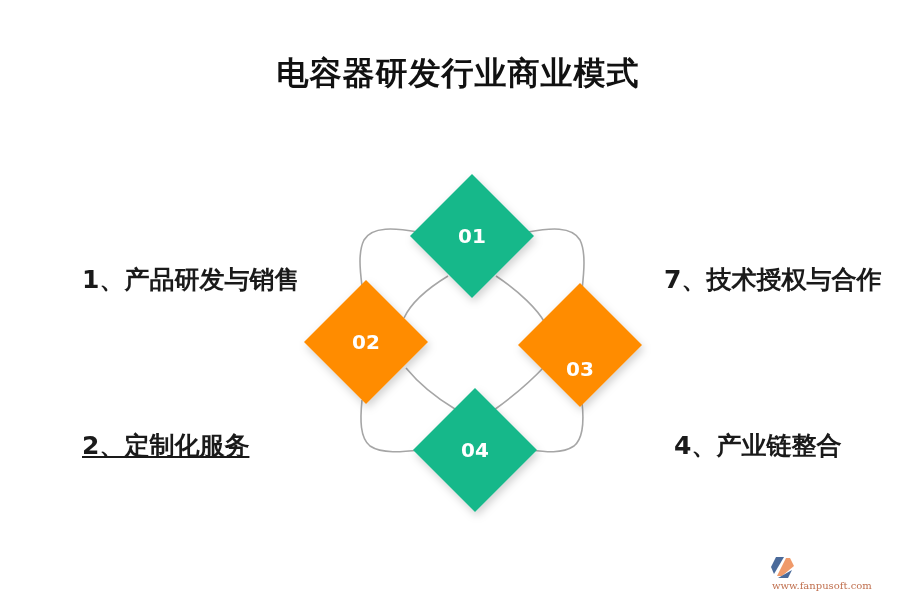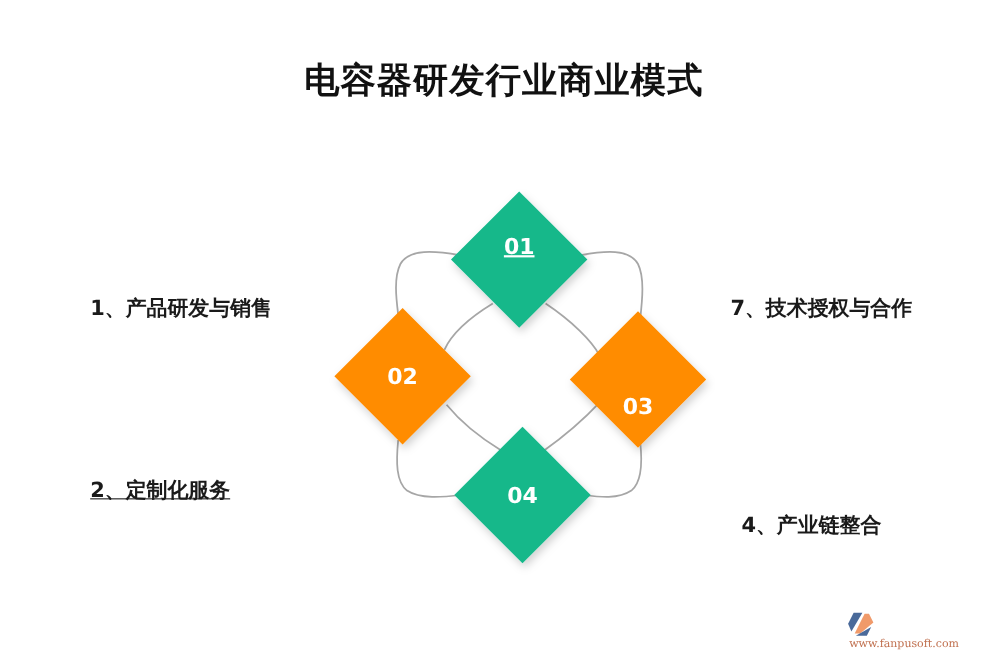--- a/index.html
+++ b/index.html
@@ -22,49 +22,49 @@
       top: 52px;
       width: 916px;
       text-align: center;
       font-size: 32px;
       font-weight: bold;
       color: #111111;
       letter-spacing: 1px;
     }
     .label {
       position: absolute;
-      font-size: 19px;
+      font-size: 25px;
       font-weight: bold;
       color: #1a1a1a;
       white-space: nowrap;
       line-height: 24px;
     }
     .label-1 { left: 82px;  top: 268px; }
     .label-2 { left: 82px;  top: 434px; text-decoration: underline; }
     .label-3 { left: 664px; top: 268px; }
-    .label-4 { left: 674px; top: 434px; margin-top: 32px; }
+    .label-4 { left: 674px; top: 434px; }
 
     svg.diagram {
       position: absolute;
       left: 0;
       top: 0;
       width: 900px;
       height: 600px;
     }
     .diamond-num {
       position: absolute;
       width: 80px;
       margin-left: -40px;
       text-align: center;
       font-size: 20px;
       font-weight: bold;
       color: #ffffff;
       line-height: 24px;
     }
-    .num-1 { left: 472px; top: 212px; text-decoration: underline; }
+    .num-1 { left: 472px; top: 224px; }
     .num-2 { left: 366px; top: 330px; }
     .num-3 { left: 580px; top: 333px; margin-top: 24px; }
     .num-4 { left: 475px; top: 438px; }
 
     .logo {
       position: absolute;
       left: 768px;
       top: 552px;
       width: 128px;
       height: 44px;

